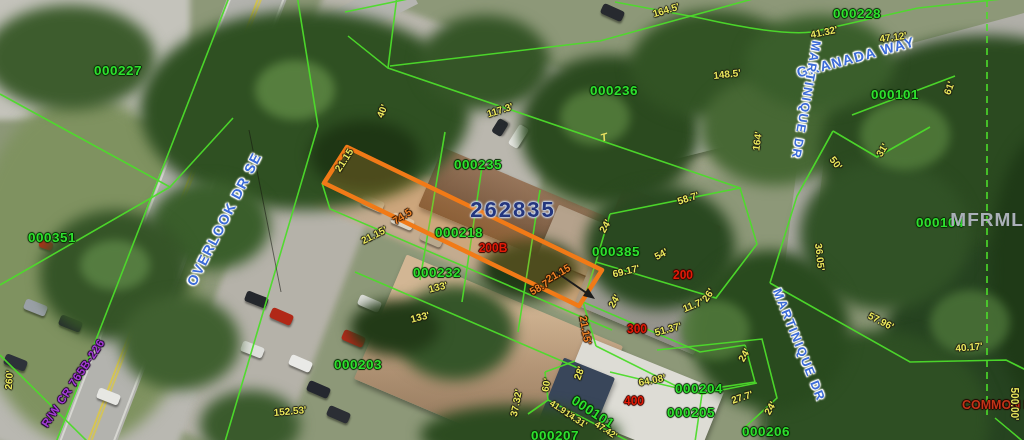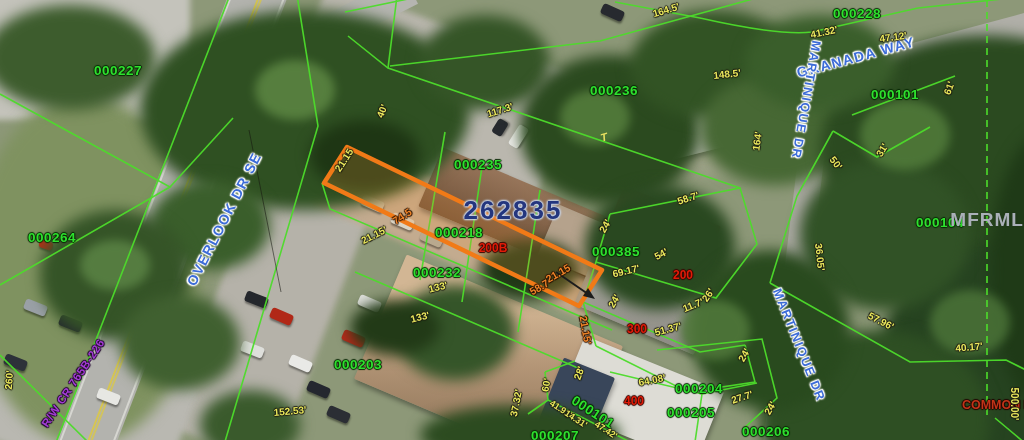--- a/index.html
+++ b/index.html
@@ -18,21 +18,21 @@
   
   .lbl{position:absolute;white-space:nowrap;font-weight:bold;pointer-events:none;transform-origin:center;}
   .g{color:#2ee02e;font-size:13.5px;letter-spacing:.5px;
      text-shadow:-1px 0 1px #0a2a05,1px 0 1px #0a2a05,0 -1px 1px #0a2a05,0 1px 1px #0a2a05;}
   .y{color:#eae85c;font-size:10px;
      text-shadow:-1px 0 1px #1d1d12,1px 0 1px #1d1d12,0 -1px 1px #1d1d12,0 1px 1px #1d1d12;}
   .o{color:#f08428;font-size:10.5px;
      text-shadow:-1px 0 1px #2a1203,1px 0 1px #2a1203,0 -1px 1px #2a1203,0 1px 1px #2a1203;}
   .b{color:#3c6cd8;font-size:14px;letter-spacing:1.5px;
      text-shadow:-1px 0 2px #fff,1px 0 2px #fff,0 -1px 2px #fff,0 1px 2px #fff,1px 1px 1px #fff,-1px -1px 1px #fff;}
-  .navy{color:#24367e;font-size:26px;letter-spacing:2px;
+  .navy{color:#24367e;font-size:22px;letter-spacing:2px;
      text-shadow:-1px 0 2px #c9d5e8,1px 0 2px #c9d5e8,0 -1px 2px #c9d5e8,0 1px 2px #c9d5e8;}
   .r{color:#e01c08;font-size:12px;
      text-shadow:-1px 0 1px #3a0500,1px 0 1px #3a0500,0 -1px 1px #3a0500,0 1px 1px #3a0500;}
   .pu{color:#a33cd4;font-size:11.5px;letter-spacing:.5px;
      text-shadow:-1px 0 1px #20062e,1px 0 1px #20062e,0 -1px 1px #20062e,0 1px 1px #20062e;}
   .wm{color:#aab0b8;font-size:19px;letter-spacing:1px;font-weight:bold;text-shadow:0 0 2px rgba(40,40,40,.35);}
   .cm{color:#c03418;font-size:12.5px;
      text-shadow:-1px 0 1px #220400,1px 0 1px #220400,0 -1px 1px #220400,0 1px 1px #220400;}
   .tm{color:#e8e060;font-size:11px;font-style:italic;}
   svg.ov{position:absolute;left:0;top:0;pointer-events:none;}
@@ -160,21 +160,21 @@
     <path d="M987,0 L987,420" stroke="#4ddc2b" stroke-width="1.6" stroke-dasharray="7 5" fill="none"></path>
     <path d="M249,130 L281,292" stroke="#15150f" stroke-width="1" opacity="0.55"></path>
     <polygon points="324,183 347,147 602,270 579,306" fill="rgba(240,150,60,0.22)" stroke="#f17a17" stroke-width="4.5" stroke-linejoin="round"></polygon>
     <g>
       <path d="M556,272 L588,294" stroke="#1c1c1c" stroke-width="2" fill="none"></path>
       <polygon points="595,299 583,296 588,288" fill="#1c1c1c"></polygon>
     </g>
   </svg>
 
   <div class="lbl g" style="left:118px;top:70px;transform:translate(-50%,-50%);">000227</div>
-  <div class="lbl g" style="left:52px;top:237px;transform:translate(-50%,-50%);">000264</div>
+  <div class="lbl g" style="left:52px;top:237px;transform:translate(-50%,-50%);">000351</div>
   <div class="lbl g" style="left:478px;top:164px;transform:translate(-50%,-50%);">000235</div>
   <div class="lbl g" style="left:459px;top:232px;transform:translate(-50%,-50%);text-align:center;">000218</div>
   <div class="lbl g" style="left:437px;top:272px;transform:translate(-50%,-50%);">000232</div>
   <div class="lbl g" style="left:614px;top:90px;transform:translate(-50%,-50%);">000236</div>
   <div class="lbl g" style="left:857px;top:13px;transform:translate(-50%,-50%);">000228</div>
   <div class="lbl g" style="left:895px;top:94px;transform:translate(-50%,-50%);">000101</div>
   <div class="lbl g" style="left:940px;top:222px;transform:translate(-50%,-50%);">000104</div>
   <div class="lbl g" style="left:616px;top:251px;transform:translate(-50%,-50%);">000385</div>
   <div class="lbl g" style="left:358px;top:364px;transform:translate(-50%,-50%);">000203</div>
   <div class="lbl g" style="left:699px;top:388px;transform:translate(-50%,-50%);">000204</div>

